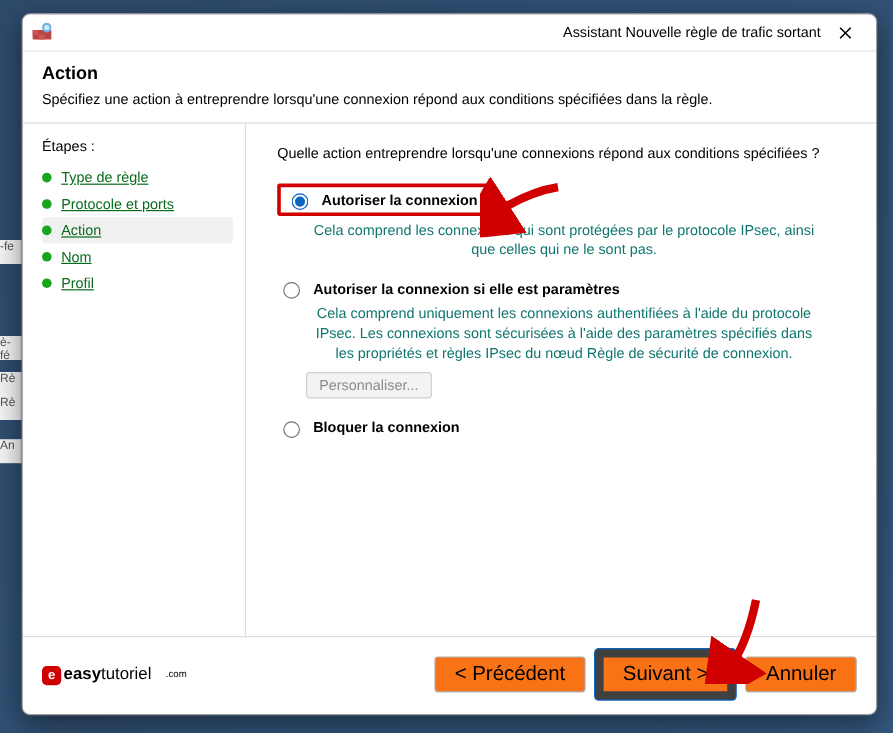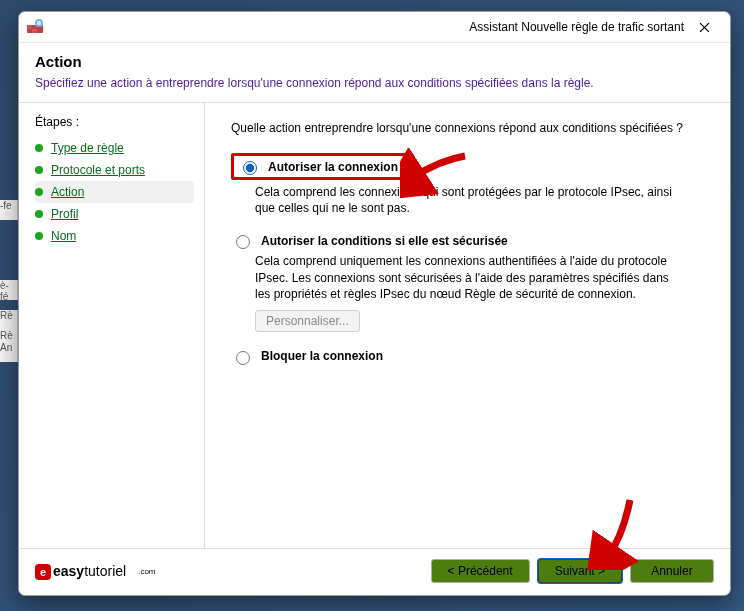--- a/index.html
+++ b/index.html
@@ -77,21 +77,21 @@
   }
   .header h1 {
     margin: 0 0 6px 0;
     font-size: 15px;
     font-weight: 700;
     color: #000;
   }
   .header p {
     margin: 0;
     font-size: 12px;
-    color: #4c1d95;
+    color: #000000;
   }
 
   .body {
     flex: 1 1 auto;
     display: flex;
     border-top: 1px solid #dcdcdc;
     min-height: 0;
   }
   .steps-col {
     width: 185px;
@@ -150,23 +150,24 @@
     accent-color: #0a64c2;
   }
   .opt-head label {
     font-weight: 700;
     font-size: 12px;
     color: #000;
   }
   .opt-desc {
     margin: 4px 0 0 24px;
     font-size: 12px;
-    color: #000000;
+    color: #0f766e;
     line-height: 1.35;
     max-width: 430px;
+    text-align: center;
   }
   .opt-extra {
     margin: 8px 0 0 24px;
     text-decoration: underline;
   }
   .opt-extra button {
     font-size: 12px;
     padding: 3px 10px;
     background: #f3f3f3;
     border: 1px solid #cfcfcf;
@@ -204,50 +205,50 @@
     display: inline-flex;
     align-items: center;
     justify-content: center;
     font-size: 11px;
     margin-right: 2px;
   }
   .logo .thin { font-weight: 400; }
   .logo .sub { font-size: 8px; font-weight: 400; margin-left: 12px; position: relative; top: -2px;}
   .footer .spacer { flex: 1 1 auto; }
   .footer button {
-    font-size: 12px;
+    font-size: 17px;
     padding: 4px 16px;
     margin-left: 8px;
-    background: #4d7c0f;
+    background: #f97316;
     border: 1px solid #adadad;
     border-radius: 3px;
     cursor: pointer;
     min-width: 84px;
   }
   .footer button.primary {
-    border: 1px solid #404040;
+    border: 7px solid #404040;
     box-shadow: 0 0 0 1px #0a64c2;
   }
 
   
   .arrow {
     position: absolute;
     pointer-events: none;
   }
 </style>
 </head>
 <body>
 
 <div class="desk">
 
   <div class="bg-strip" style="top:200px;height:20px">-fe</div>
   <div class="bg-strip" style="top:280px;height:20px">è-fé</div>
   <div class="bg-strip" style="top:310px;height:20px">Rè</div>
   <div class="bg-strip" style="top:330px;height:20px">Rè</div>
-  <div class="bg-strip" style="top:342px;height:20px">An</div>
+  <div class="bg-strip" style="top:366px;height:20px">An</div>
 
   <div class="dialog">
 
     <div class="titlebar">
       <span class="ticon">
         <svg viewBox="0 0 16 16">
             <rect x="0" y="6" width="16" height="8" fill="#b44" rx="1"></rect>
             <rect x="0" y="6" width="5" height="4" fill="#c55"></rect>
             <rect x="5" y="10" width="5" height="4" fill="#c55"></rect>
             <circle cx="12" cy="4" r="4" fill="#6fb2e5"></circle>
@@ -279,45 +280,45 @@
         <div class="step">
           <span class="bullet"></span>
           <span>Protocole et ports</span>
         </div>
         <div class="step current">
           <span class="bullet"></span>
           <span>Action</span>
         </div>
         <div class="step">
           <span class="bullet"></span>
+          <span>Nom</span>
+        </div>
+        <div class="step">
+          <span class="bullet"></span>
           <span>Profil</span>
-        </div>
-        <div class="step">
-          <span class="bullet"></span>
-          <span>Nom</span>
         </div>
       </div>
 
       <div class="content-col">
         <div class="question">Quelle action entreprendre lorsqu'une connexions répond aux conditions spécifiées ?</div>
 
         <div class="option">
           <span class="highlight-box">
             <span class="opt-head">
               <input type="radio" name="act" checked="" style="">
               <label>Autoriser la connexion</label>
             </span>
           </span>
           <div class="opt-desc">Cela comprend les connexions qui sont protégées par le protocole IPsec, ainsi que celles qui ne le sont pas.</div>
         </div>
 
         <div class="option">
           <div class="opt-head">
             <input type="radio" name="act" style="">
-            <label>Autoriser la conditions si elle est sécurisée</label>
+            <label>Autoriser la connexion si elle est paramètres</label>
           </div>
           <div class="opt-desc">Cela comprend uniquement les connexions authentifiées à l'aide du protocole IPsec. Les connexions sont sécurisées à l'aide des paramètres spécifiés dans les propriétés et règles IPsec du nœud Règle de sécurité de connexion.</div>
           <div class="opt-extra">
             <button disabled="">Personnaliser...</button>
           </div>
         </div>
 
         <div class="option">
           <div class="opt-head">
             <input type="radio" name="act" style="">

